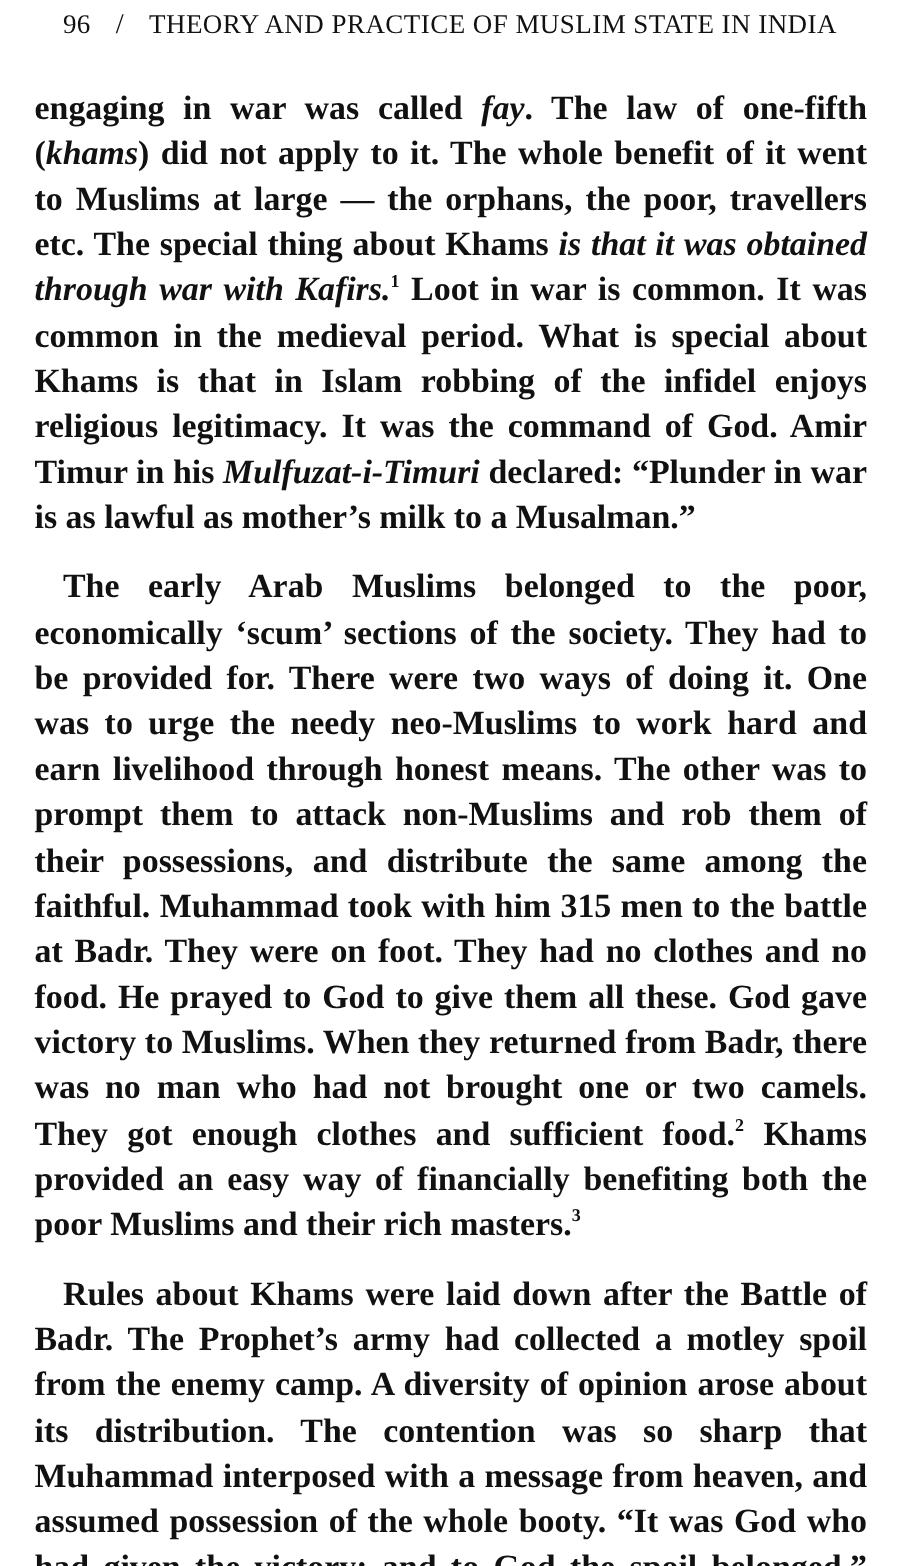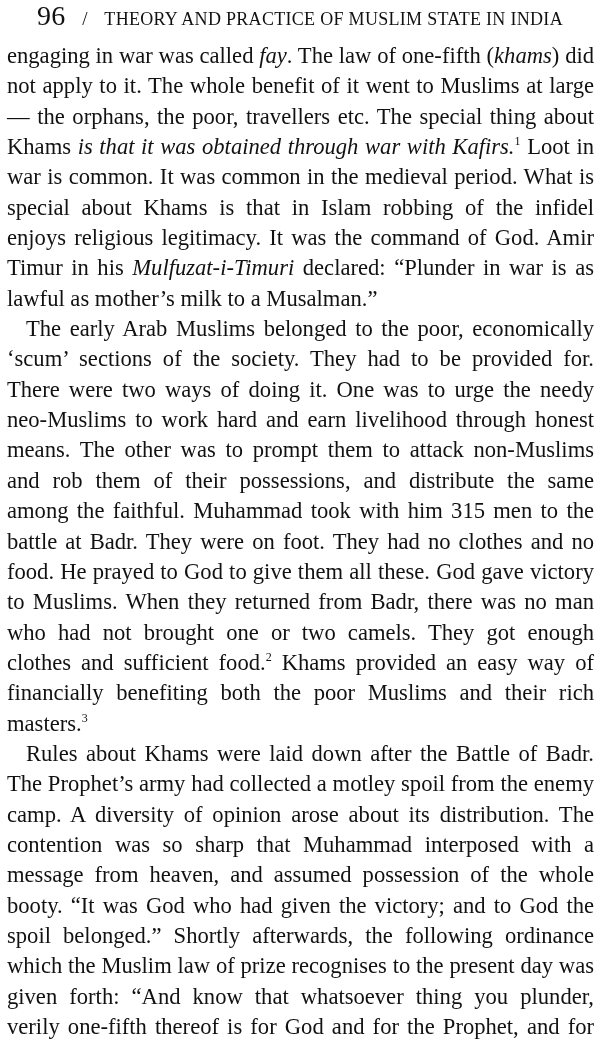--- a/index.html
+++ b/index.html
@@ -19,21 +19,21 @@
       position: absolute;
       top: 2px;
       left: 0;
       width: 600px;
       text-align: center;
       font-size: 18px;
       line-height: 28px;
       letter-spacing: 0.2px;
     }
     .running-head .page-num {
-      font-size: 28px;
+      font-size: 18px;
       text-align: right;
     }
     .running-head .sep {
       display: inline-block;
       margin: 0 12px;
       font-size: 19px;
     }
     .running-head .book-title {
       font-size: 18px;
       text-transform: uppercase;
@@ -41,23 +41,24 @@
     }
     .body-text {
       position: absolute;
       top: 41px;
       left: 7px;
       width: 587px;
       font-size: 22.6px;
       line-height: 30.35px;
     }
     .body-text p {
-      margin: 0;
+      margin: 16px;
       text-align: justify;
       text-align-last: left;
+      font-weight: bold;
     }
     .body-text p.indent {
       text-indent: 19px;
     }
     .body-text p.full-last {
       text-align-last: justify;
     }
     i { font-style: italic; }
     sup {
       font-size: 12px;

